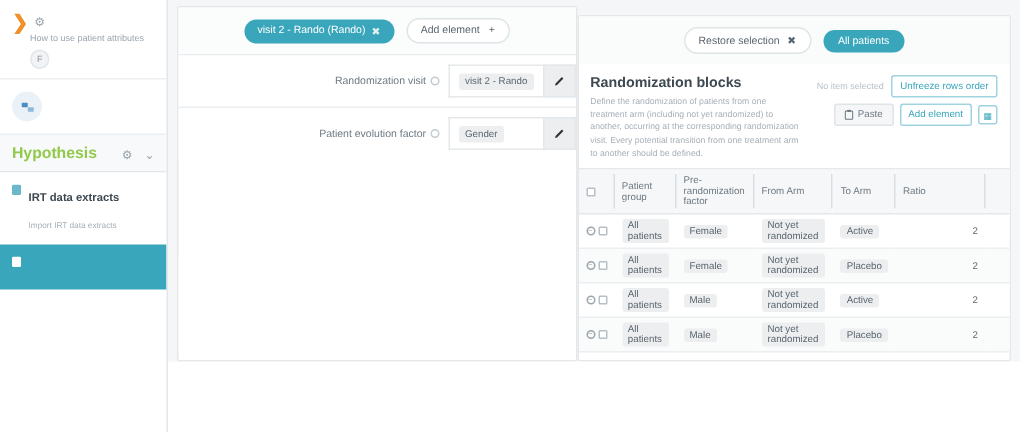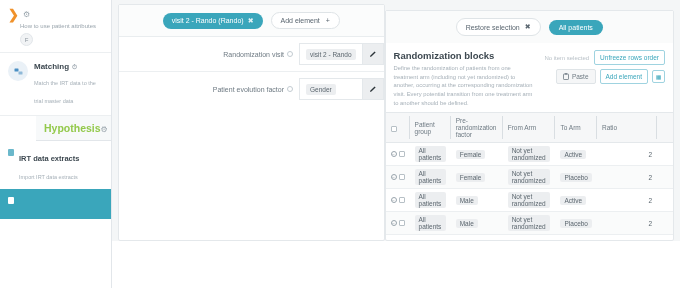--- a/index.html
+++ b/index.html
@@ -58,21 +58,20 @@
     display: flex; align-items: center; gap: 3px;
   }
   .nav-desc { font-size: 5.5px; color: #a6b0b8; line-height: 1.35; margin-top: 1px; }
   .clock-ico { color: #a6b0b8; font-size: 6.5px; }
 
   .hyp-bar {
     display: flex; align-items: flex-end;
     padding: 6px 8px;
     background: #f7f9fa;
     border-bottom: 1px solid #e2e6ea;
-    margin-left: 36px;
   }
   .hyp-title { font-size: 10.5px; color: #93c94b; font-weight: bold; flex: 1; }
   .hyp-gear { color: #9aa5ad; font-size: 8px; margin-right: 8px; }
   .hyp-chev { color: #9aa5ad; font-size: 8px; }
 
   .lvl1 {
     display: flex; align-items: flex-start; gap: 5px;
     padding: 6px 8px; cursor: pointer;
   }
   .lvl1.plain { background: #ffffff; }
@@ -246,27 +245,20 @@
       <div class="avatar-sm">F</div>
     </div>
 
 
     <div class="nav-card">
       <span class="nav-ico">
         <svg width="11" height="11" viewBox="0 0 11 11">
             <rect x="1.5" y="2.5" width="4" height="3" rx="0.5" fill="#4a8fc4"></rect>
             <rect x="5.5" y="5.5" width="4" height="3" rx="0.5" fill="#8fb9d8"></rect>
           </svg>
-      </span>
-      <span class="nav-txt">
-        <span class="nav-title">
-          <span>Matching</span>
-          <span class="clock-ico">⏱</span>
-        </span>
-        <span class="nav-desc">Match the IRT data to the trial master data</span>
       </span>
     </div>
 
 
     <div class="hyp-bar">
       <span class="hyp-title">Hypothesis</span>
       <span class="hyp-gear">⚙</span>
       <span class="hyp-chev">⌄</span>
     </div>
 

